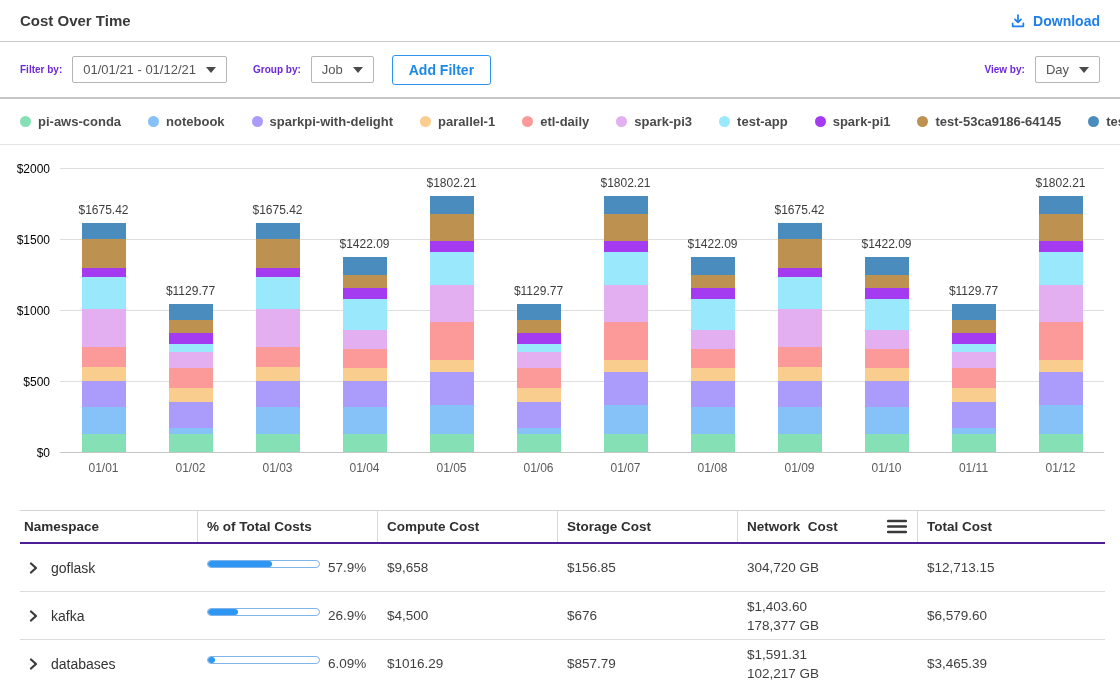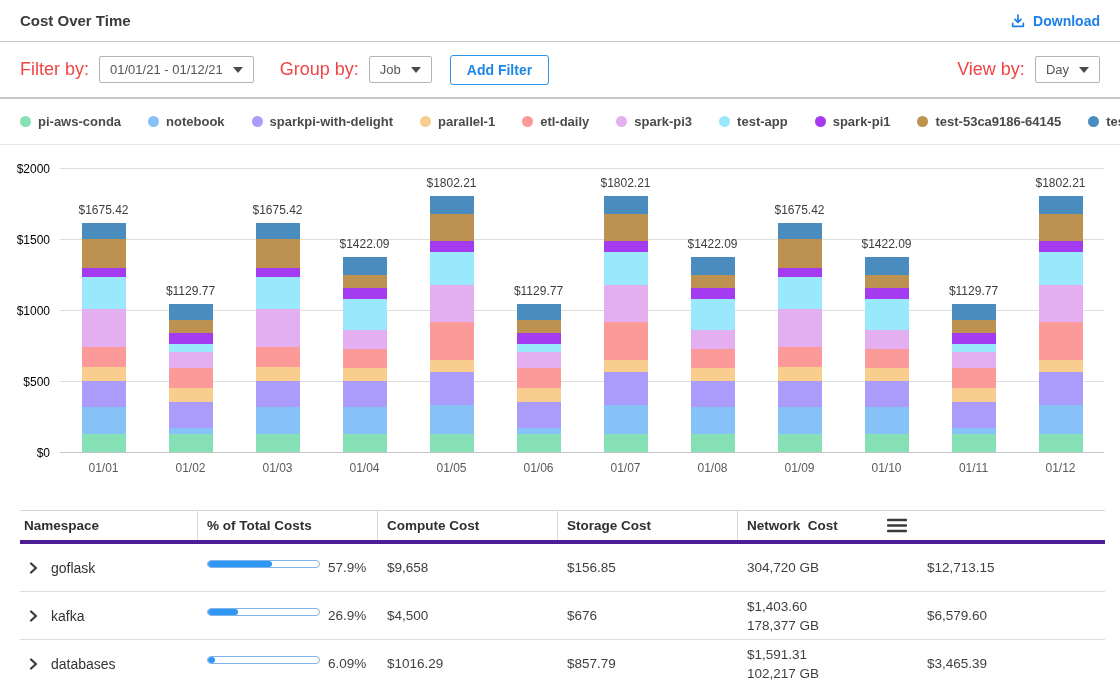--- a/index.html
+++ b/index.html
@@ -9,21 +9,21 @@
   
   .titlebar { height:42px; display:flex; align-items:center; padding:0 20px;
     border-bottom:1px solid #c9c9c9; }
   .title { font-size:15px; font-weight:700; color:#3a3a3a; }
   .download { margin-left:auto; display:flex; align-items:center; gap:7px;
     color:#1e7fe8; font-weight:700; font-size:14px; cursor:pointer; }
 
   
   .filterbar { height:57px; display:flex; align-items:center; padding:0 20px;
     border-bottom:2px solid #c6c6c6; }
-  .flabel { font-size:18px; font-weight:400; color:#ef4444; margin-right:10px; white-space:nowrap; }
+  .flabel { font-size:10px; font-weight:700; color:#6d28d9; margin-right:10px; white-space:nowrap; }
   .select { height:27px; background:#fff; border:1px solid #b5b5b5; border-radius:2px;
     display:flex; align-items:center; gap:10px; padding:0 10px; font-size:13px; color:#555;
     cursor:pointer; white-space:nowrap; }
   .caret { width:0; height:0; border-left:5px solid transparent; border-right:5px solid transparent;
     border-top:6px solid #4a4a4a; }
   .gap26 { margin-right:26px; }
   .add-filter { margin-left:18px; height:30px; padding:0 16px; background:#fff;
     border:1px solid #2e93ee; border-radius:3px; color:#1e88e5; font-weight:700; font-size:14px;
     cursor:pointer; font-family:"Liberation Sans",sans-serif; }
   .viewby { margin-left:auto; display:flex; align-items:center;justify-content:flex-end; }
@@ -44,21 +44,21 @@
   .stack { width:44px; position:relative; display:flex; flex-direction:column; }
   .seg { width:100%; }
   .bar-total { position:absolute; top:-20px; left:50%; transform:translateX(-50%);
     font-size:12px; color:#3d3d3d; white-space:nowrap; }
   .xaxis { display:flex; padding-top:8px; }
   .xaxis .xcell { flex:1; text-align:center; font-size:12px; color:#5a5a5a; }
 
   
   .costs-table { margin:35px 15px 0 20px; border-top:1px solid #d4d4d4; }
   .tgrid { display:grid; grid-template-columns:177px 180px 180px 180px 180px 1fr; align-items:center; }
-  .thead { height:33px; border-bottom:4px solid #4c1d95; }
+  .thead { height:33px; border-bottom:2px solid #4c1d95; }
   .th { font-size:13.5px; font-weight:700; color:#2f2f2f; padding-left:9px; height:100%;
     display:flex; align-items:center; }
   .th span { white-space:pre; }
   .th + .th { border-left:1px solid #d9d9d9; }
   .th:first-child { padding-left:4px; }
   .th-network { justify-content:space-between; padding-right:10px; }
   .trow { height:48px; border-bottom:1px solid #dcdcdc; font-size:13.5px; color:#3f3f3f; }
   .cell { padding-left:10px; }
   .ns-cell { display:flex; align-items:center; gap:12px; padding-left:8px; font-size:14px; color:#333; }
   .chev { flex:0 0 auto; cursor:pointer; }
@@ -373,20 +373,23 @@
         <span>Storage Cost</span>
       </div>
     <div class="th th-network">
       <span>Network  Cost</span>
       <svg class="hamburger" width="20" height="15" viewBox="0 0 20 15" stroke="#3a3a3a" stroke-width="2.4" stroke-linecap="round">
         <line x1="1" y1="2" x2="19" y2="2"></line>
           <line x1="1" y1="7.5" x2="19" y2="7.5"></line>
           <line x1="1" y1="13" x2="19" y2="13"></line>
       </svg>
     </div>
+    <div class="th">
+        <span>Total Cost</span>
+      </div>
   </div>
   <div id="tbody">
       <div class="tgrid trow">
         <div class="ns-cell">
           <svg class="chev" width="11" height="12" viewBox="0 0 11 12" fill="none" stroke="#3a3a3a" stroke-width="2.2" stroke-linecap="round" stroke-linejoin="round">
             <path d="M3 1.5 8 6 3 10.5"></path>
           </svg>
           <span>goflask</span>
         </div>
         <div class="pct-cell cell">

